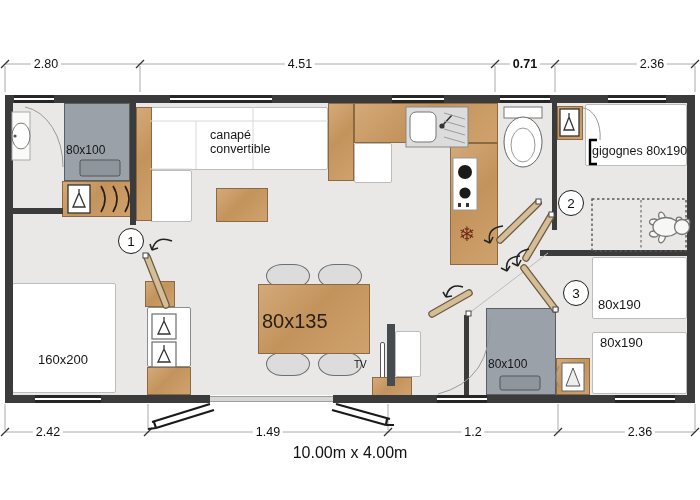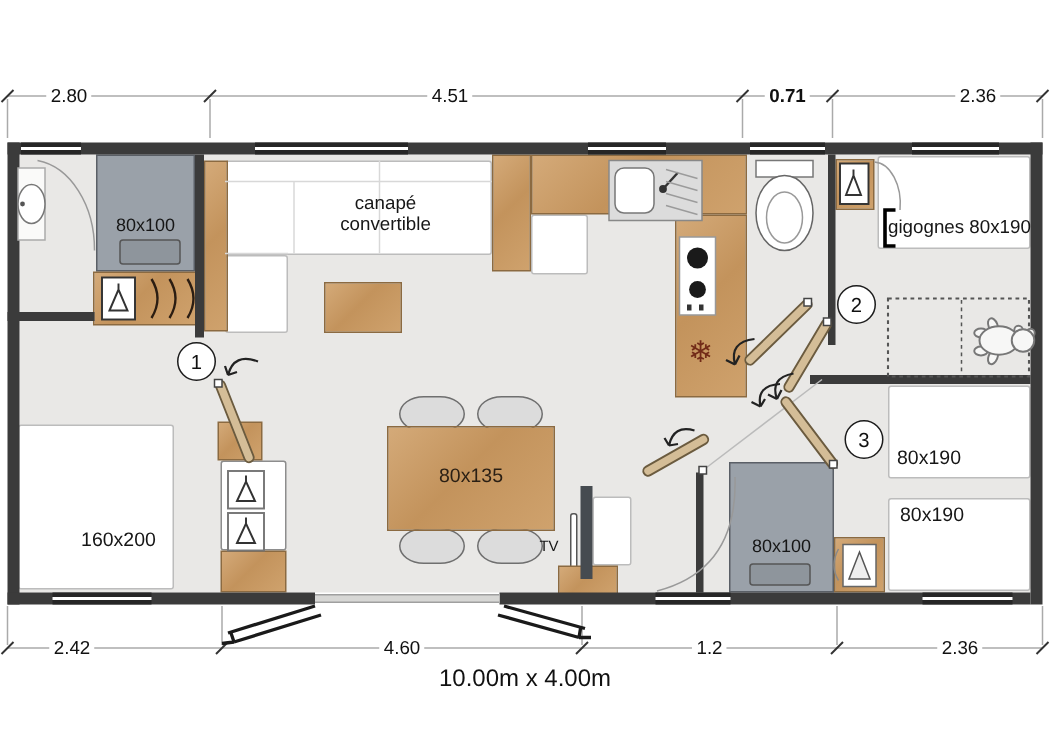--- a/index.html
+++ b/index.html
@@ -9,21 +9,21 @@
   .floor{background:var(--c-floor,#e9e8e6);z-index:1;}
   .wall{background:var(--c-wall,#3b3b3b);z-index:30;}
   .win{z-index:31;background:#262626;display:flex;align-items:center;}
   .win i{display:block;width:100%;height:2px;background:#fff;}
   .bay{z-index:31;background:#d7d7d5;border-top:1px solid #9f9f9f;border-bottom:1px solid #9f9f9f;}
   .wood{background:linear-gradient(135deg,#d4aa79 0%,#c3935c 45%,#cfa26d 100%);border:1px solid #8b6a41;z-index:10;}
   .whitef{background:#fff;border:1px solid #bcbcbc;border-radius:2px;z-index:9;}
   .shower{background:var(--c-shower,#9aa1a9);border:1px solid #5a5f66;z-index:10;}
   .dark-panel{background:#464b50;z-index:11;}
   svg.ov{position:absolute;left:0;top:0;z-index:40;pointer-events:none;}
-  .lbl{position:absolute;z-index:50;color:#161616;font-size:12px;line-height:1.13;text-align:center;}
+  .lbl{position:absolute;z-index:50;color:#161616;font-size:12px;line-height:1.13;}
   .lbl.left{text-align:left;}
   .dim{position:absolute;z-index:50;font-size:12.5px;color:#111;background:#fff;padding:0 3px;transform:translateX(-50%);white-space:nowrap;}
   .title{position:absolute;z-index:50;font-size:16px;color:#111;transform:translateX(-50%);white-space:nowrap;}
   .circle{position:absolute;z-index:50;width:24px;height:24px;border:1.6px solid #1c1c1c;border-radius:50%;background:#fff;display:flex;align-items:center;justify-content:center;font-size:13.5px;color:#111;}
   .chair{position:absolute;background:#dcdcdc;border:1.3px solid #6f6f6f;border-radius:45%/60%;z-index:8;}
   .snow{position:absolute;z-index:50;font-size:20px;color:#722b18;text-align:center;}
 </style>
 </head>
 <body>
 
@@ -260,29 +260,29 @@
       <path d="M 210 404 L 152 422 M 214 410 L 156 428 M 156 428 l -8 1 m 8 -1 l -2 -6"></path>
       <path d="M 336 404 L 390 419 M 332 410 L 386 425 M 386 425 l 8 0 m -8 0 l 1 -6"></path>
     </g>
   </svg>
 
   <div class="dim" style="left:46px;top:57px;">2.80</div>
   <div class="dim" style="left:300px;top:57px;">4.51</div>
   <div class="dim" style="left:525px;top:57px;font-weight:bold;">0.71</div>
   <div class="dim" style="left:652px;top:57px;">2.36</div>
   <div class="dim" style="left:48px;top:425px;">2.42</div>
-  <div class="dim" style="left:268px;top:425px;">4.60</div>
+  <div class="dim" style="left:268px;top:425px;">1.49</div>
   <div class="dim" style="left:473px;top:425px;">1.2</div>
   <div class="dim" style="left:640px;top:425px;">2.36</div>
   <div class="title" style="left:350px;top:444px;">10.00m x 4.00m</div>
 
   <div class="lbl" style="left:66px;top:144px;width:62px;">80x100</div>
   <div class="lbl" style="left:210px;top:128px;width:94px;font-size:12.5px;">canapé convertible</div>
   <div class="lbl" style="left:38px;top:353px;width:82px;font-size:13px;">160x200</div>
-  <div class="lbl" style="left:262px;top:310px;width:104px;font-size:13px;color:#2a1f14;">80x135</div>
+  <div class="lbl" style="left:262px;top:310px;width:104px;font-size:20px;color:#2a1f14;">80x135</div>
   <div class="lbl" style="left:354px;top:359px;width:24px;font-size:10px;">TV</div>
   <div class="lbl left" style="left:592px;top:144px;width:96px;font-size:12.5px;white-space:nowrap;">gigognes 80x190</div>
   <div class="lbl left" style="left:598px;top:298px;width:60px;font-size:13px;">80x190</div>
   <div class="lbl left" style="left:600px;top:336px;width:60px;font-size:13px;">80x190</div>
   <div class="lbl" style="left:488px;top:358px;width:66px;">80x100</div>
 
   <div class="circle" style="left:118px;top:228px;">
       <span>1</span>
     </div>
   <div class="circle" style="left:558px;top:190px;">

